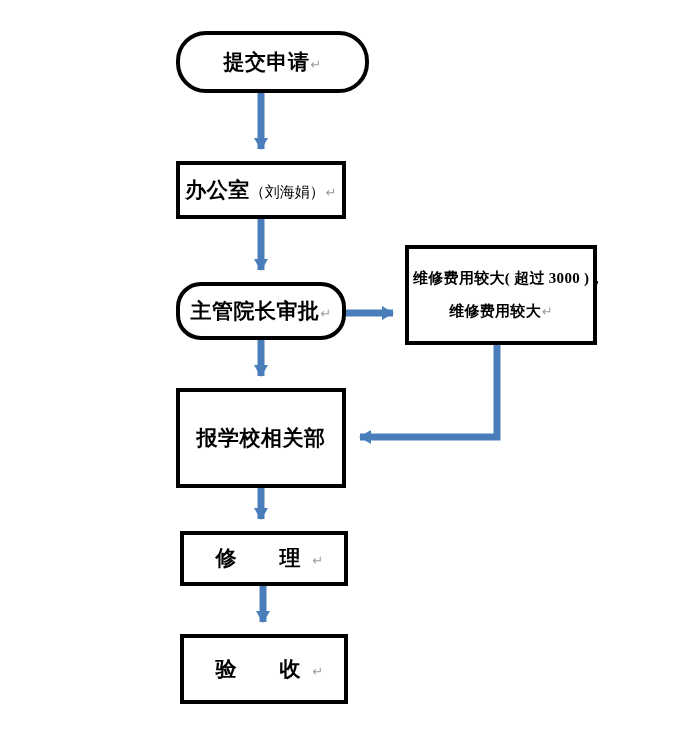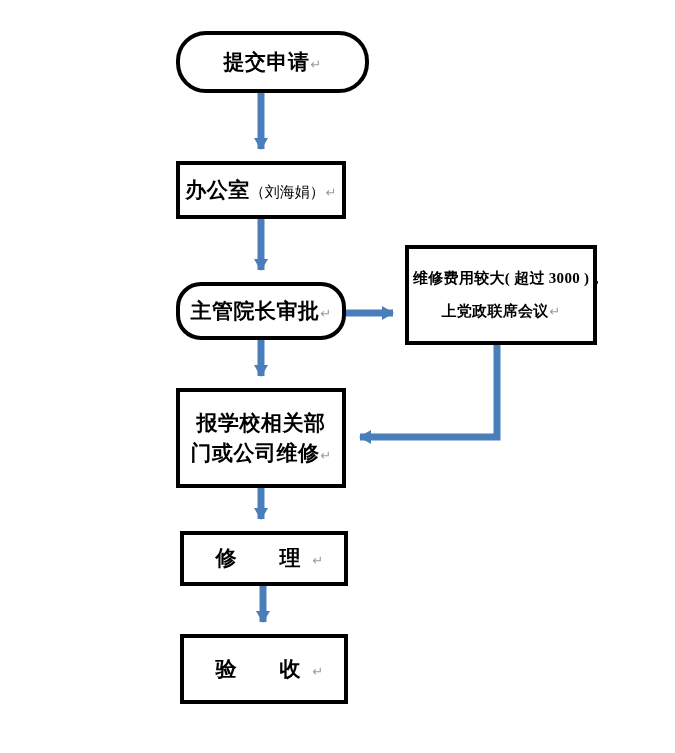--- a/index.html
+++ b/index.html
@@ -148,28 +148,27 @@
 
   <div class="node" id="node-dean">
     <div class="node-inner">
       <span class="label">主管院长审批</span><span class="ret">↵</span>
     </div>
   </div>
 
   <div class="node" id="node-committee">
     <div class="node-inner">
       <span class="label label-small label-block">维修费用较大( 超过 3000 )，</span>
-      <span class="label label-small label-block line2"><span>上党政联席会议</span><span class="ret">↵</span></span>
+      <span class="label label-small label-block line2"><span>维修费用较大</span><span class="ret">↵</span></span>
     </div>
   </div>
 
   <div class="node" id="node-report">
     <div class="node-inner">
       <span class="label label-block">报学校相关部</span>
-      <span class="label label-block"><span>门或公司维修</span><span class="ret">↵</span></span>
     </div>
   </div>
 
   <div class="node" id="node-repair">
     <div class="node-inner">
       <span class="label label-wide">修　理</span><span class="ret">↵</span>
     </div>
   </div>
 
   <div class="node" id="node-accept">

